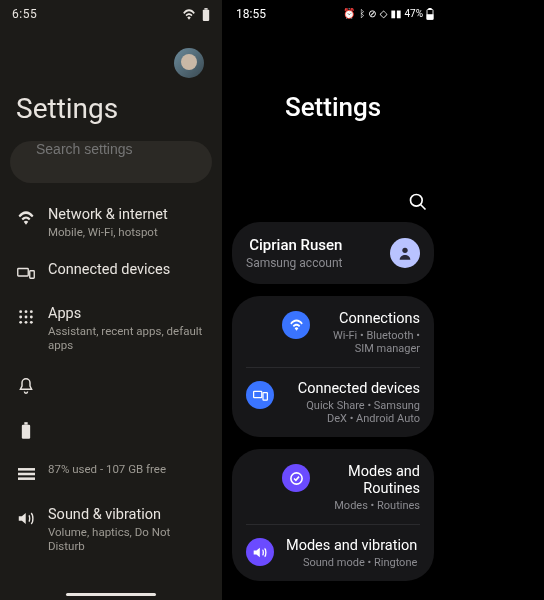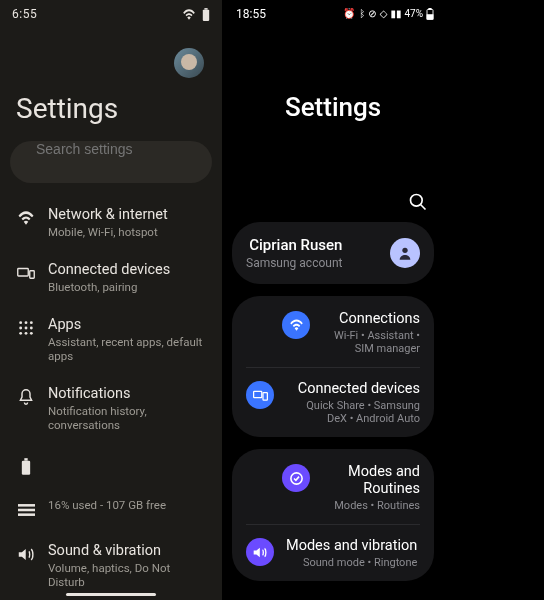--- a/index.html
+++ b/index.html
@@ -94,21 +94,20 @@
       </div>
       <div class="l-item">
         <span class="l-ico">
             <svg width="18" height="14" viewBox="0 0 24 18" fill="none" stroke="#e8e4df" stroke-width="1.8">
               <rect x="1" y="3" width="14" height="10" rx="1"></rect>
               <rect x="17" y="6" width="6" height="10" rx="1"></rect>
             </svg>
           </span>
         <div class="l-text">
             <span class="l-label">Connected devices</span>
-            <span class="l-sub">Bluetooth, pairing</span>
           </div>
       </div>
       <div class="l-item">
         <span class="l-ico">
             <svg width="16" height="16" viewBox="0 0 18 18" fill="#e8e4df">
               <circle cx="3" cy="3" r="1.6"></circle>
               <circle cx="9" cy="3" r="1.6"></circle>
               <circle cx="15" cy="3" r="1.6"></circle>
               <circle cx="3" cy="9" r="1.6"></circle>
               <circle cx="9" cy="9" r="1.6"></circle>
@@ -123,43 +122,39 @@
             <span class="l-sub">Assistant, recent apps, default apps</span>
           </div>
       </div>
       <div class="l-item">
         <span class="l-ico">
             <svg width="16" height="18" viewBox="0 0 20 22" fill="none" stroke="#e8e4df" stroke-width="1.8">
               <path d="M10 2a5 5 0 0 1 5 5v4l2 4H3l2-4V7a5 5 0 0 1 5-5z"></path>
               <path d="M8 18a2 2 0 0 0 4 0"></path>
             </svg>
           </span>
-        <div class="l-text">
-            <span class="l-label">Notifications</span>
-            <span class="l-sub">Notification history, conversations</span>
-          </div>
       </div>
       <div class="l-item">
         <span class="l-ico">
             <svg width="10" height="17" viewBox="0 0 12 20" fill="#e8e4df">
               <rect x="1" y="3" width="10" height="17" rx="1.5"></rect>
               <rect x="4" y="0" width="4" height="3"></rect>
             </svg>
           </span>
       </div>
       <div class="l-item">
         <span class="l-ico">
             <svg width="17" height="12" viewBox="0 0 20 14" fill="#e8e4df">
               <rect x="0" y="0" width="20" height="3"></rect>
               <rect x="0" y="5.5" width="20" height="3"></rect>
               <rect x="0" y="11" width="20" height="3"></rect>
             </svg>
           </span>
         <div class="l-text">
-            <span class="l-sub">16% used - 107 GB free</span>
+            <span class="l-sub">87% used - 107 GB free</span>
           </div>
       </div>
       <div class="l-item">
         <span class="l-ico">
             <svg width="17" height="15" viewBox="0 0 22 18" fill="none" stroke="#e8e4df" stroke-width="1.8">
               <path fill="#e8e4df" stroke="none" d="M1 6v6h4l5 4V2L5 6H1z"></path>
               <path d="M14 5c1.5 1 1.5 7 0 8"></path>
               <path d="M17 2c3 2 3 12 0 14"></path>
             </svg>
           </span>
@@ -216,21 +211,21 @@
 
     <div class="r-card">
       <div class="r-row">
         <div class="r-ico blue">
             <svg width="15" height="12" viewBox="0 0 24 18" fill="#fff">
               <path d="M12 18l-3-4c1-1 2-1.5 3-1.5s2 .5 3 1.5l-3 4zm-6-8c2-2 4-3 6-3s4 1 6 3l-2 2c-1.2-1.2-2.6-2-4-2s-2.8.8-4 2l-2-2zm-4-4C5 2 8 0 12 0s7 2 10 6l-2 2C17 5 15 3.5 12 3.5S7 5 4 8L2 6z"></path>
             </svg>
           </div>
         <div class="r-text">
             <span class="r-label">Connections</span>
-            <span class="r-sub">Wi-Fi • Assistant • SIM manager</span>
+            <span class="r-sub">Wi-Fi • Bluetooth • SIM manager</span>
           </div>
       </div>
       <div class="r-row">
         <div class="r-ico teal">
             <svg width="15" height="12" viewBox="0 0 24 18" fill="none" stroke="#fff" stroke-width="2">
               <rect x="1" y="3" width="13" height="10" rx="1"></rect>
               <rect x="16" y="5" width="7" height="12" rx="1"></rect>
             </svg>
           </div>
         <div class="r-text">

